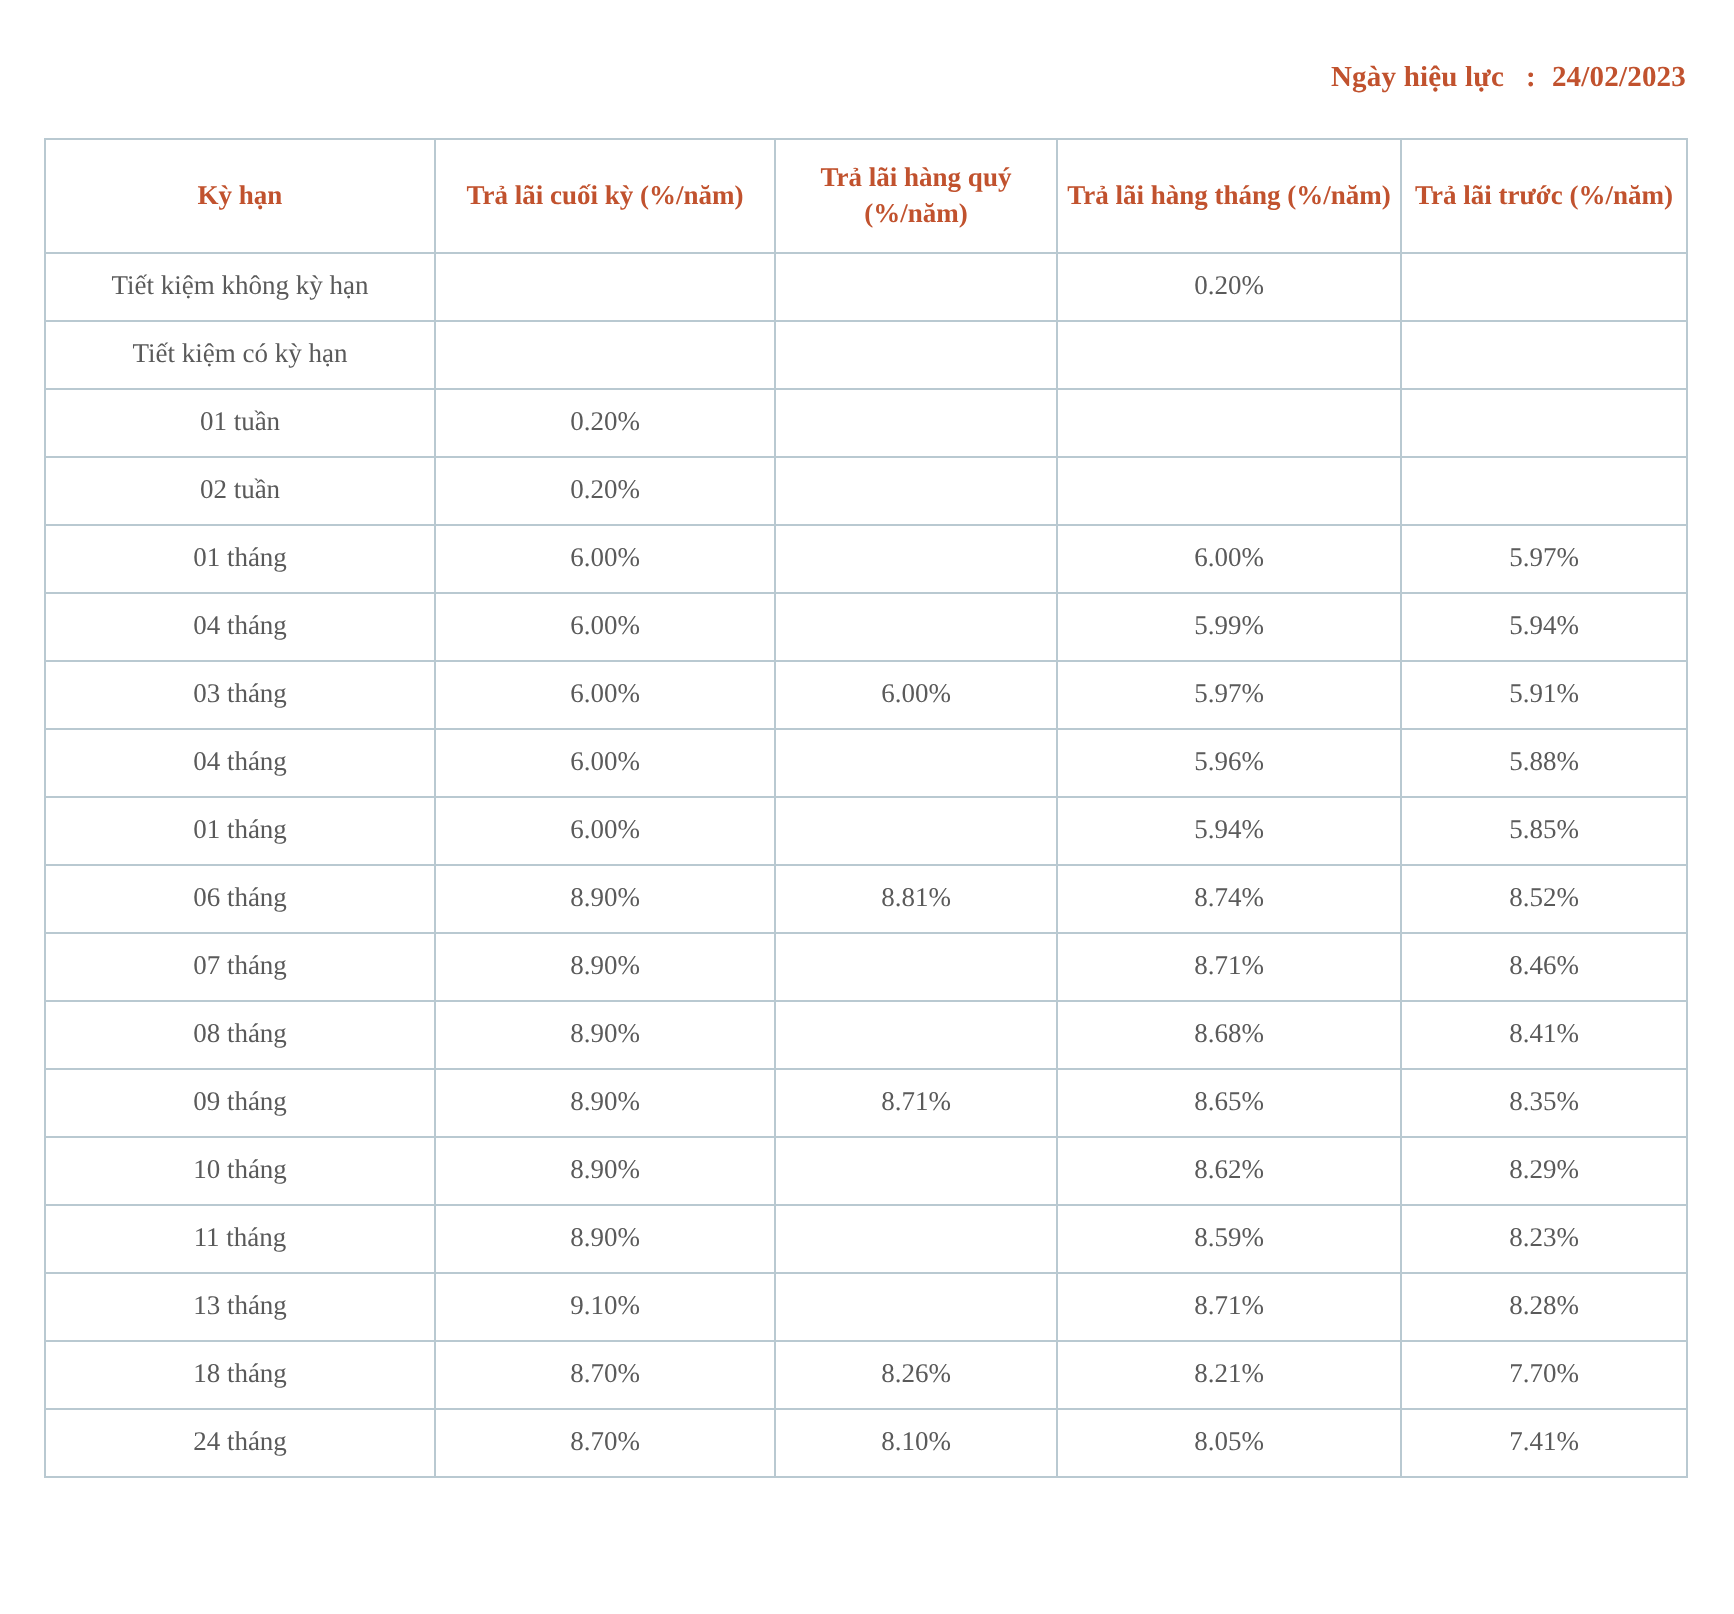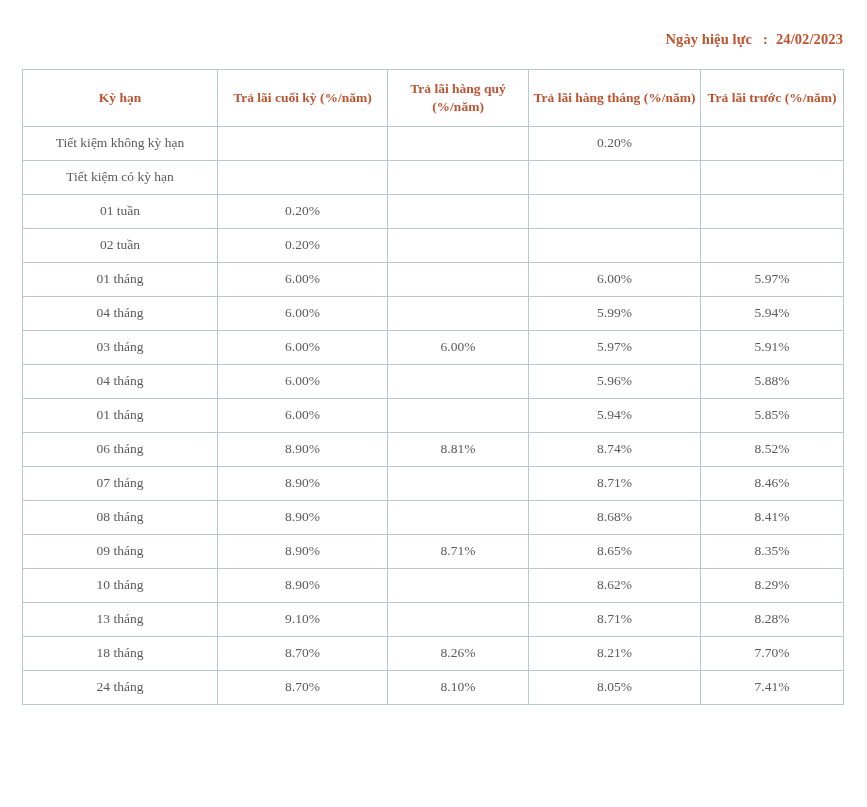--- a/index.html
+++ b/index.html
@@ -202,20 +202,27 @@
           <td>8.35%</td>
         </tr>
         <tr>
           <td>10 tháng</td>
           <td>8.90%</td>
           <td class="empty"></td>
           <td>8.62%</td>
           <td>8.29%</td>
         </tr>
         <tr>
+          <td>11 tháng</td>
+          <td>8.90%</td>
+          <td class="empty"></td>
+          <td>8.59%</td>
+          <td>8.23%</td>
+        </tr>
+        <tr>
           <td>13 tháng</td>
           <td>9.10%</td>
           <td class="empty"></td>
           <td>8.71%</td>
           <td>8.28%</td>
         </tr>
         <tr>
           <td>18 tháng</td>
           <td>8.70%</td>
           <td>8.26%</td>

